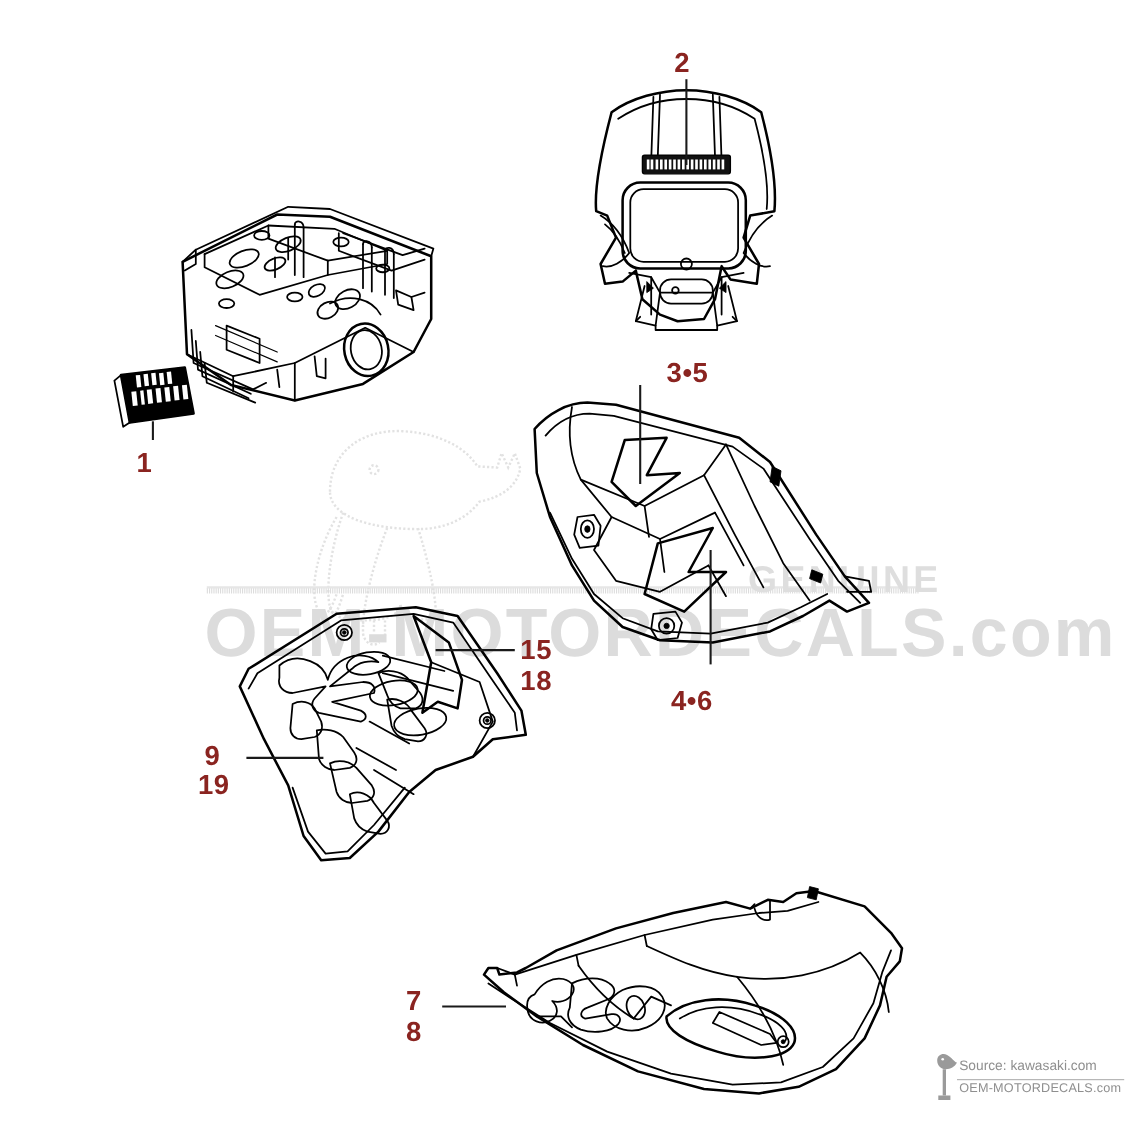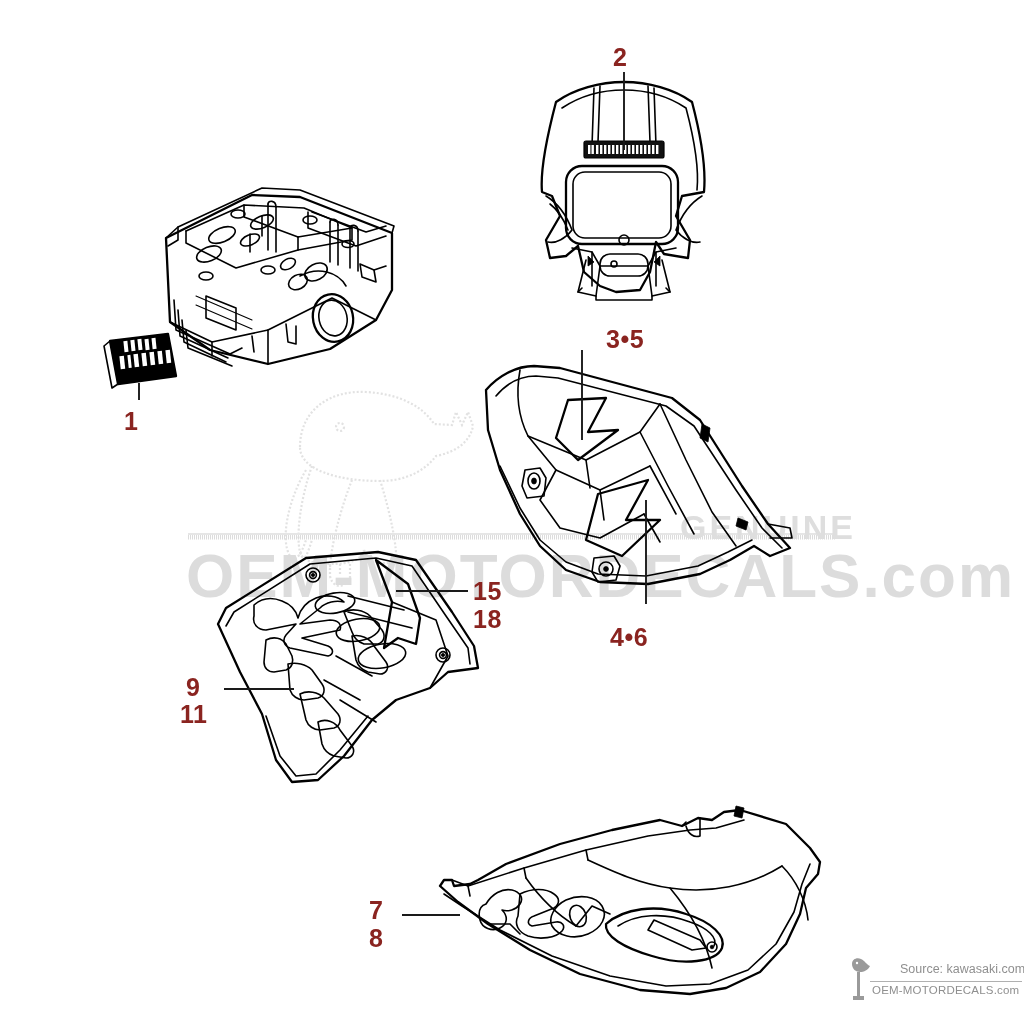--- a/index.html
+++ b/index.html
@@ -60,21 +60,21 @@
   }
   #credit {
     position: absolute;
     left: 846px;
     top: 956px;
     width: 178px;
     height: 62px;
   }
   #credit .line1 {
     position: absolute;
-    left: 54px;
+    left: 26px;
     top: 6px;
     font-size: 12.5px;
     color: #8f8f8f;
     font-family: "Liberation Sans", sans-serif;
     white-space: nowrap;
   }
   #credit .line2 {
     position: absolute;
     left: 26px;
     top: 28px;
@@ -421,21 +421,21 @@
     </g>
   </svg>
 
   <div class="callout" style="left:124px; top:408px;">1</div>
   <div class="callout" style="left:613px; top:44px;">2</div>
   <div class="callout" style="left:562px; top:326px;margin-left:44px;">3•5</div>
   <div class="callout" style="left:610px; top:624px;">4•6</div>
   <div class="callout" style="left:369px; top:897px;">7</div>
   <div class="callout" style="left:369px; top:925px;">8</div>
   <div class="callout" style="left:186px; top:674px;">9</div>
-  <div class="callout" style="left:180px; top:701px;">11</div>
+  <div class="callout" style="left:180px; top:701px;">19</div>
   <div class="callout" style="left:473px; top:578px;">15</div>
   <div class="callout" style="left:473px; top:606px;">18</div>
 
   <div id="credit">
     <svg width="26" height="58" viewBox="0 0 26 58" style="position:absolute;left:0;top:0;">
       <path d="M6 8 C6 3, 11 1, 15 3 C19 5, 21 9, 24 10 C22 14, 18 16, 14 16 C10 16, 6 13, 6 8 Z" fill="#9a9a9a"></path>
       <circle cx="11" cy="7" r="1.2" fill="#ffffff"></circle>
       <path d="M11 16 L11 40 L14 40 L14 16 Z" fill="#9a9a9a"></path>
       <path d="M7 40 L18 40 L18 44 L7 44 Z" fill="#9a9a9a"></path>
     </svg>

